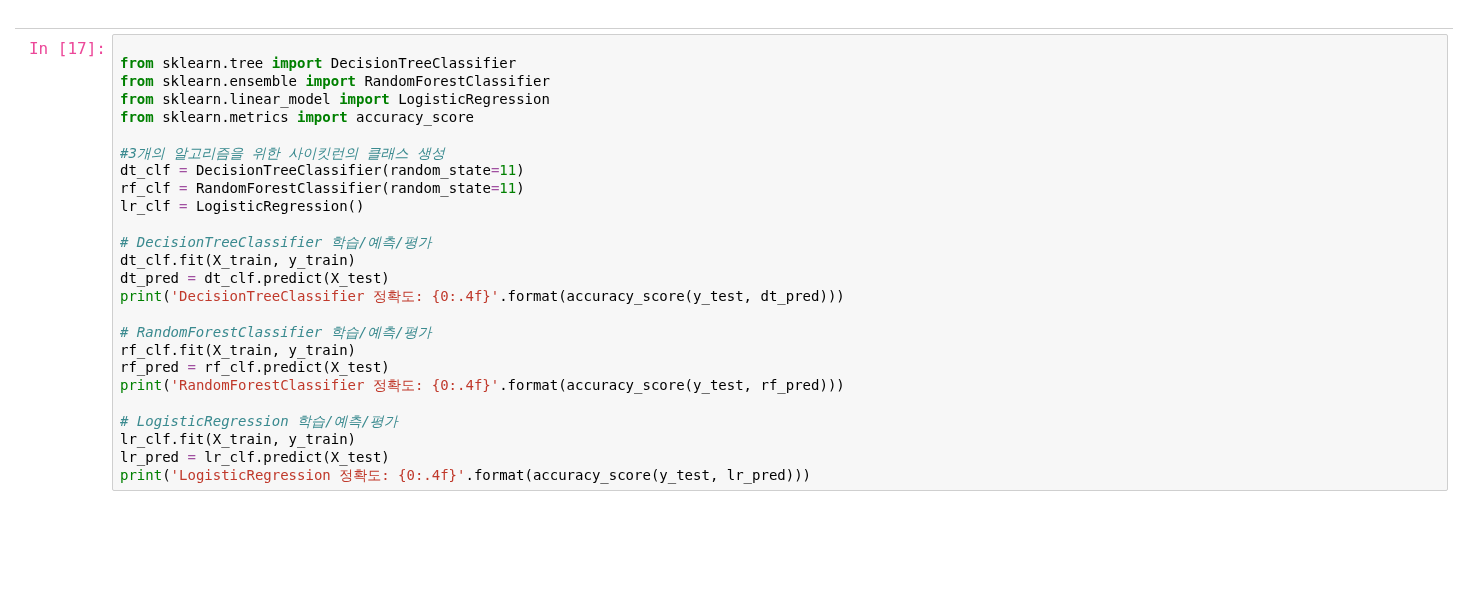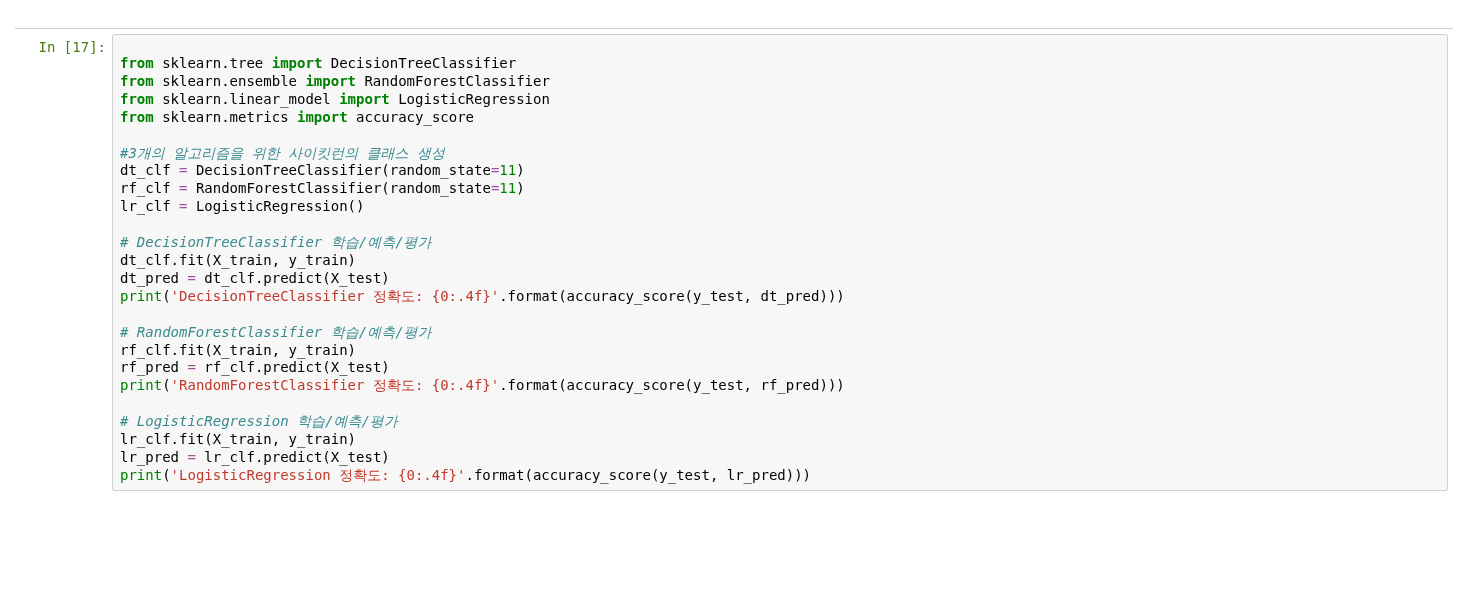--- a/index.html
+++ b/index.html
@@ -13,22 +13,22 @@
       border-top: 1px solid #cfcfcf;
       padding: 5px;
       margin: 28px 15px 8px 15px;
     }
     .prompt {
       width: 86px;
       min-width: 86px;
       padding: 5px 0;
       text-align: right;
       font-family: "Consolas", "DejaVu Sans Mono", monospace;
-      font-size: 14px;
-      color: #4d7c0f;
+      font-size: 16px;
+      color: #ec4899;
       user-select: none;
     }
     .input-area {
       flex: 1;
       margin-left: 6px;
       border: 1px solid #cfcfcf;
       background: #f7f7f7;
       border-radius: 2px;
       padding: 5px 7px;
     }

